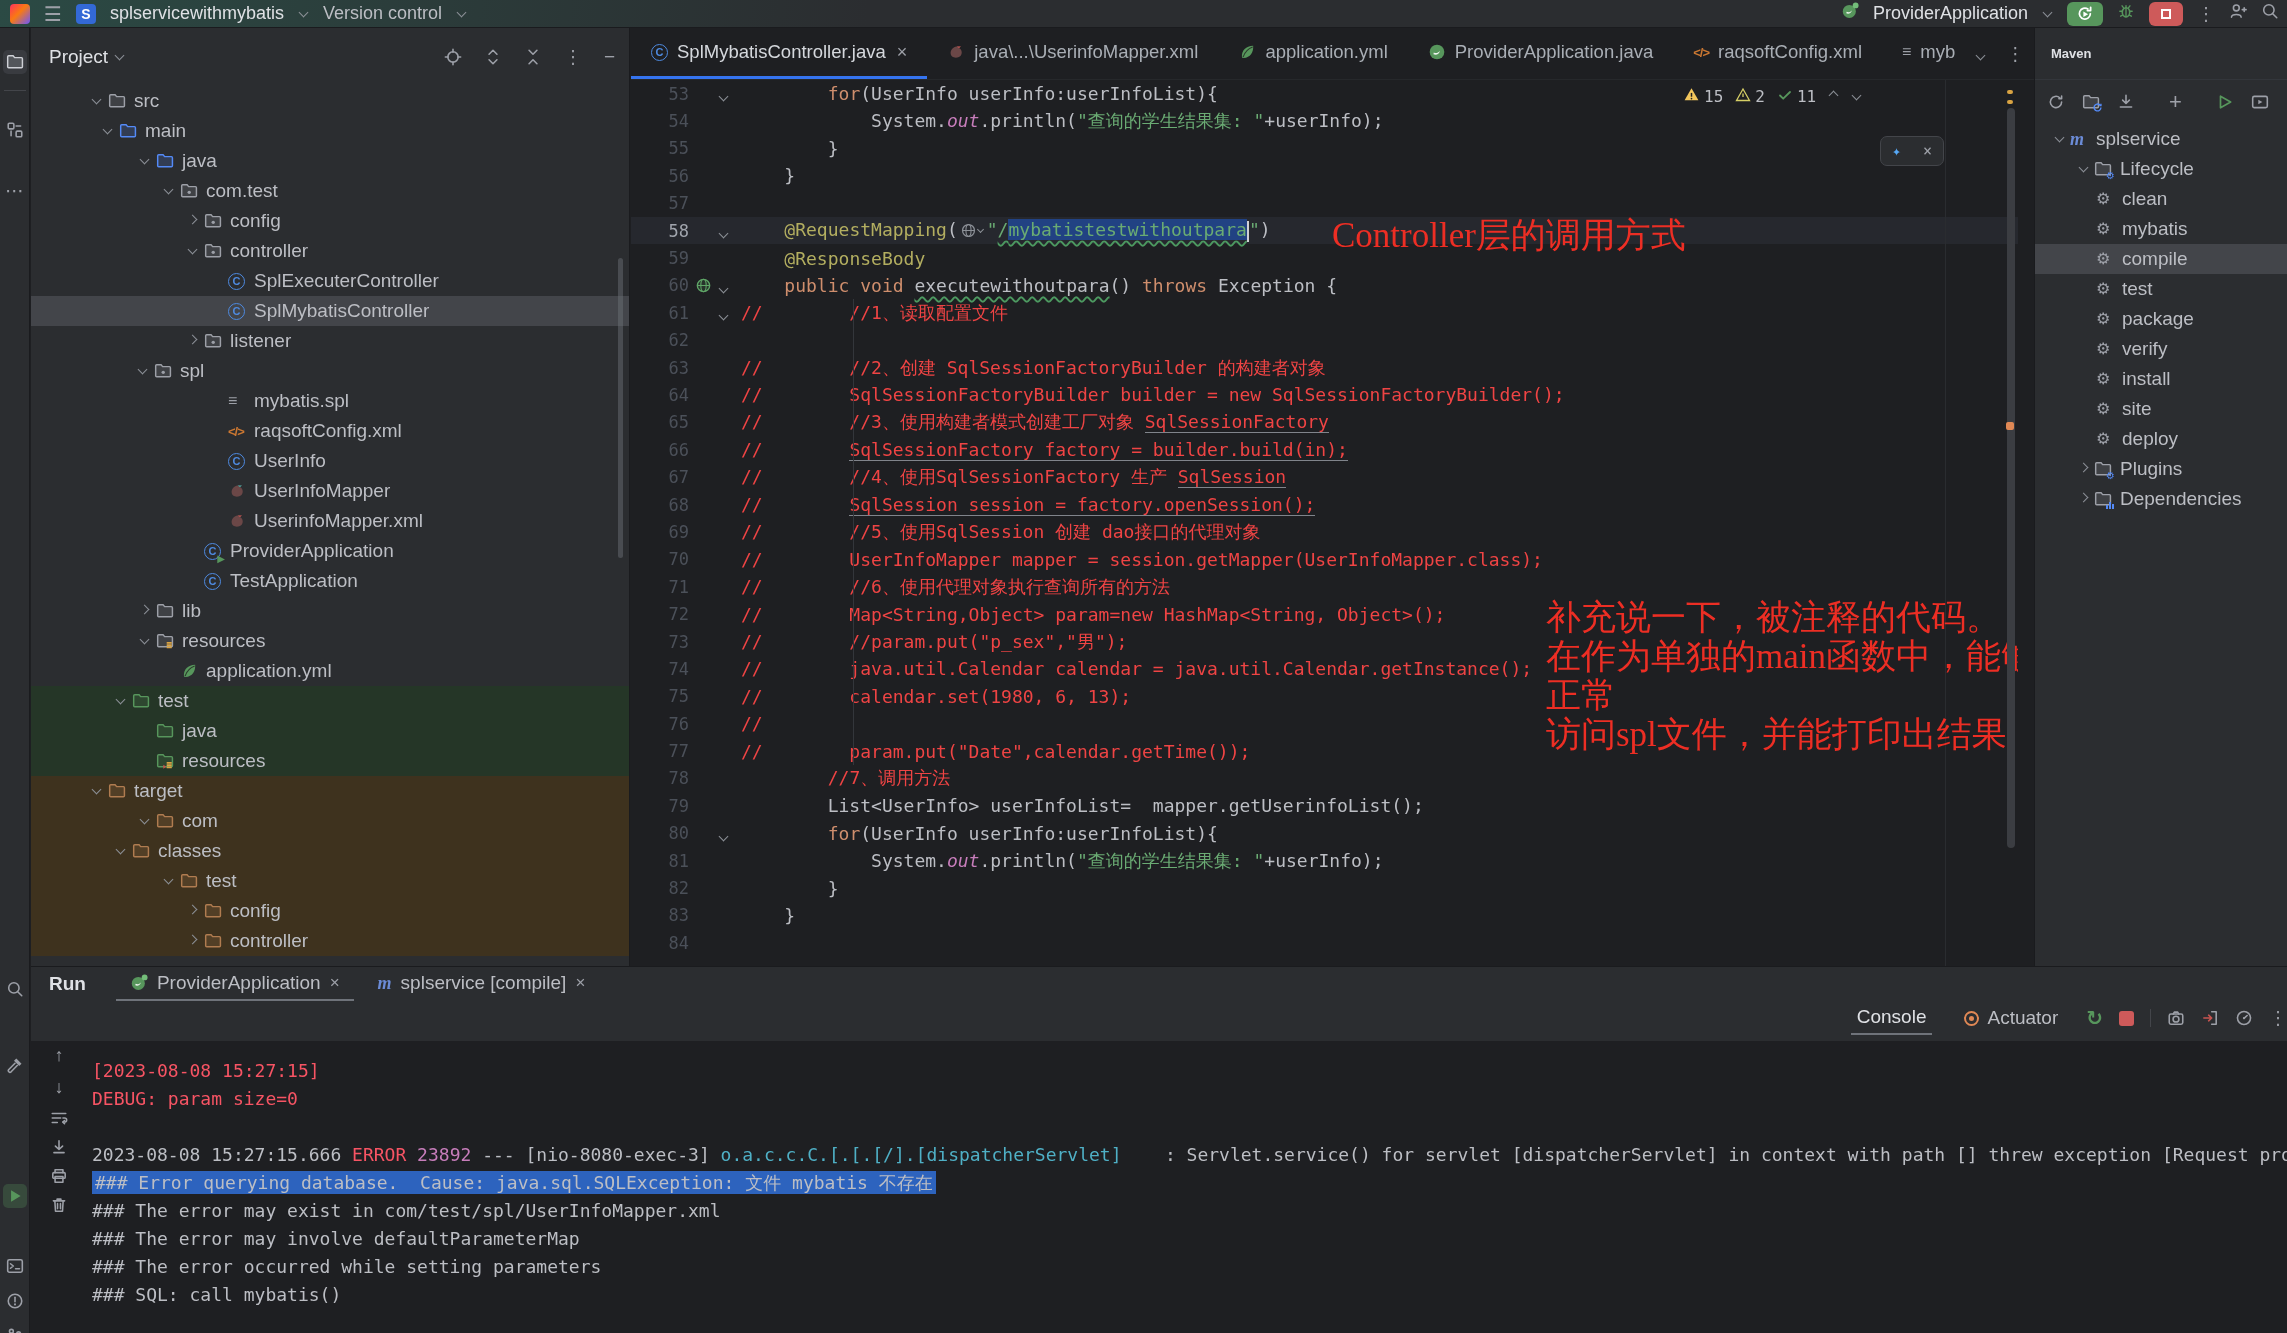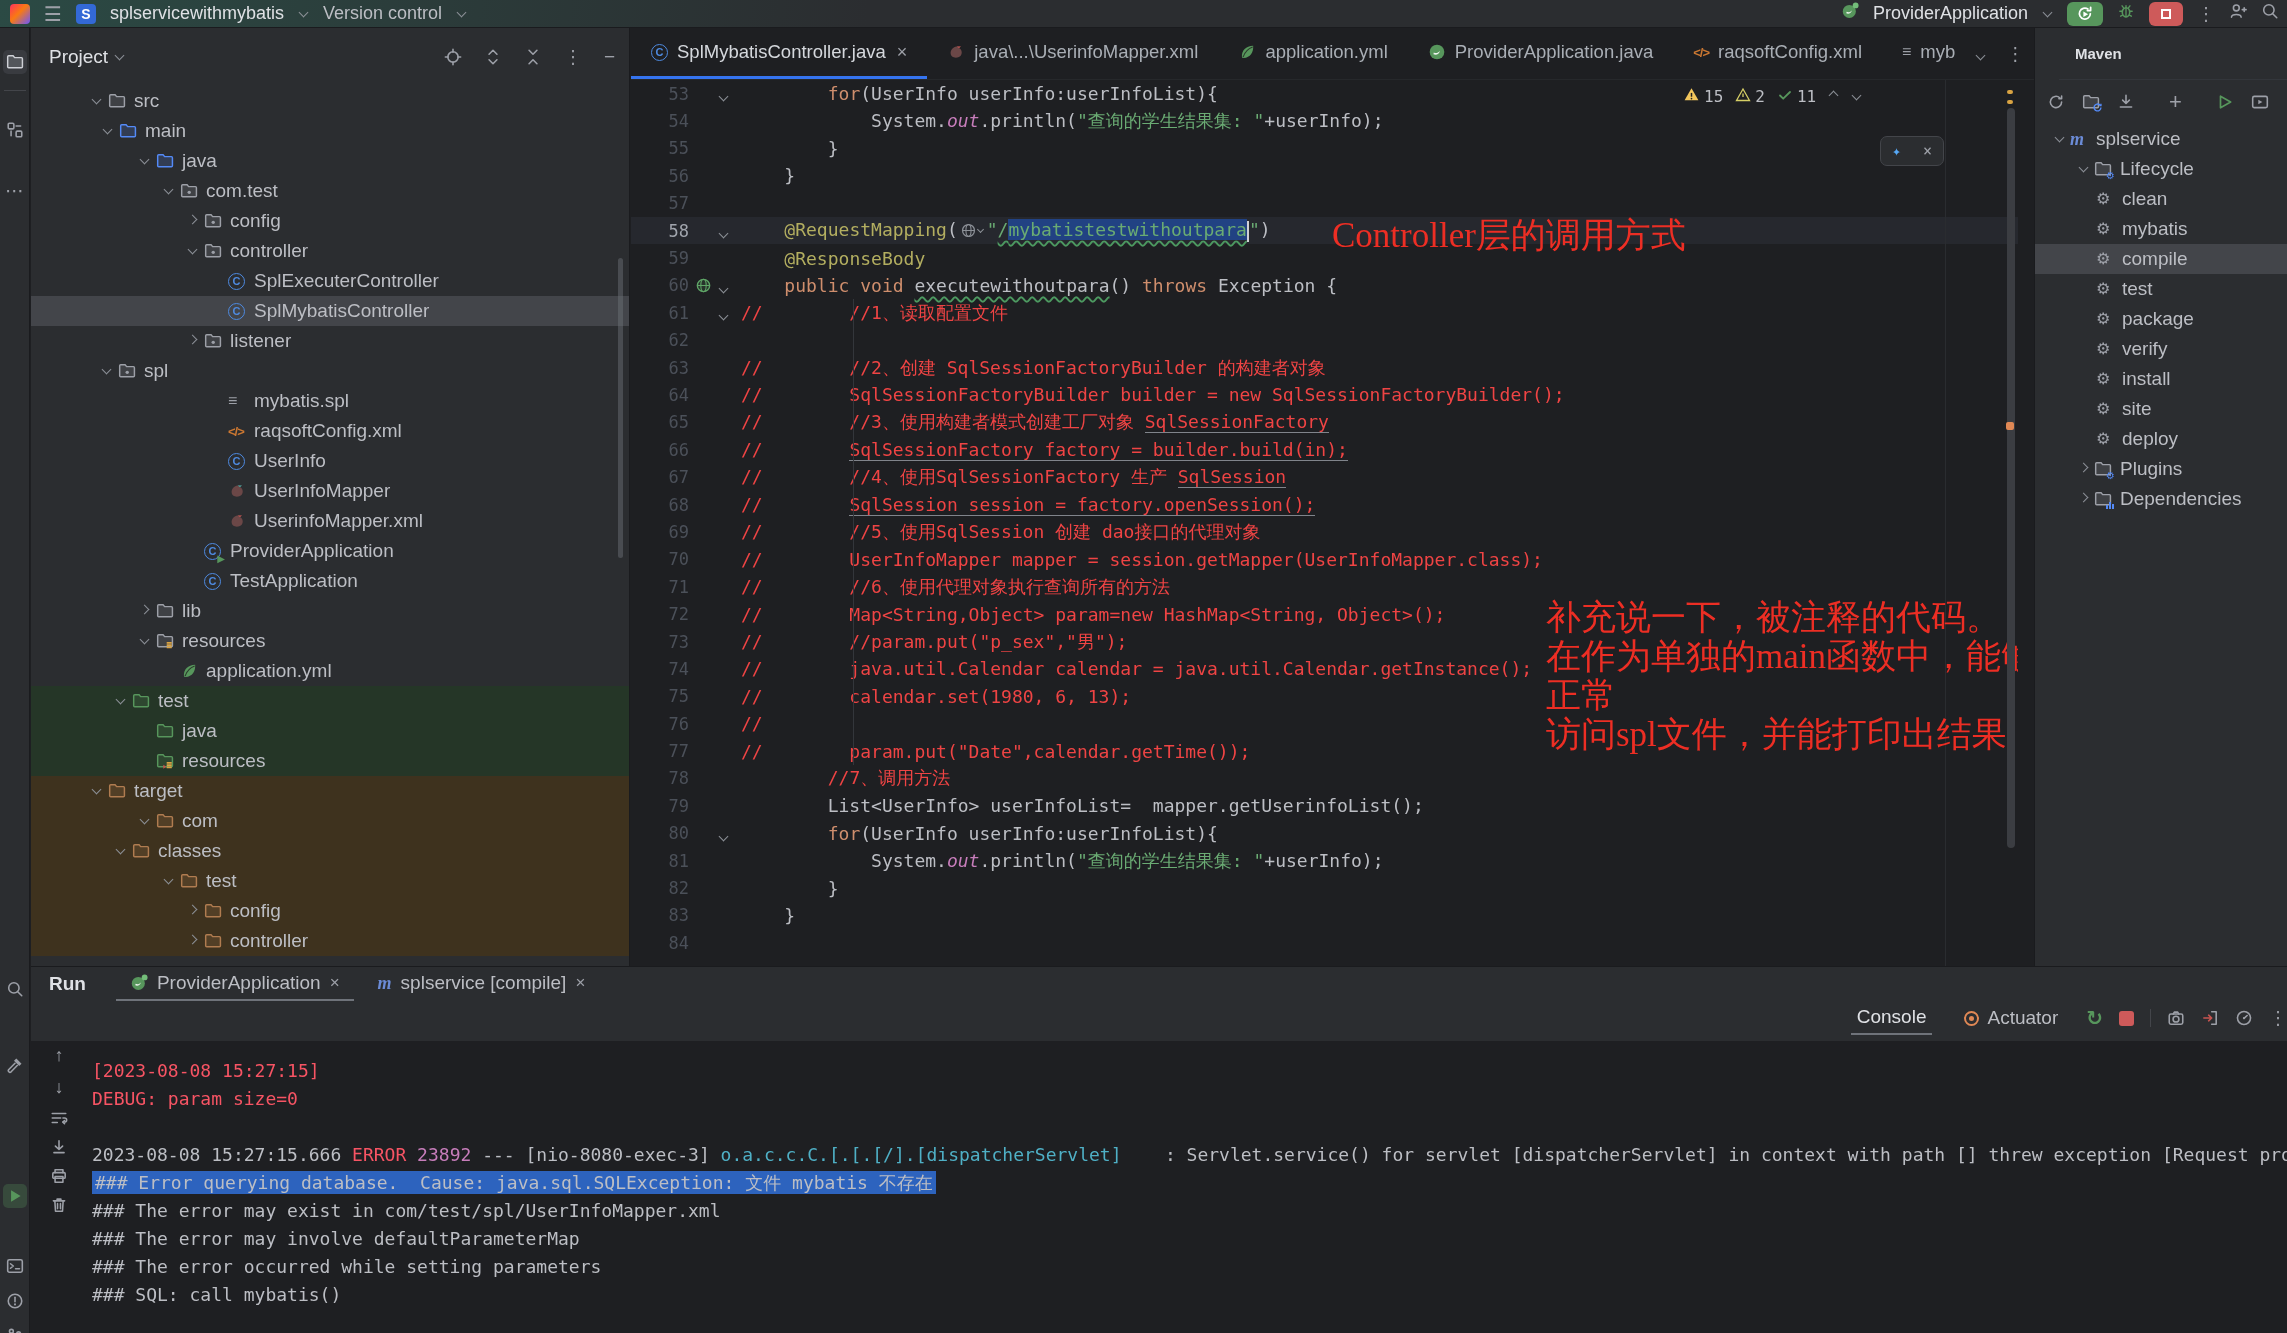--- a/index.html
+++ b/index.html
@@ -109,21 +109,21 @@
     border:1px solid #43454A; border-radius:7px; display:flex; align-items:center;
     justify-content:space-around; font-size:15px; }
   .sbmark { position:absolute; border-radius:2px; }
   .escroll { position:absolute; right:3px; width:8px; border-radius:4px; background:#3B3D42; }
 
   
   .vsep { position:absolute; left:2034px; top:28px; width:1px; height:938px; background:#1A1B1E; }
   .maven { position:absolute; left:2035px; top:28px; width:252px; height:938px;
     background:#2B2D30; overflow:hidden; }
   .mhead { height:52px; display:flex; align-items:center; padding-left:16px;
-    font-size:15px; font-weight:bold; color:#DFE1E5; border-bottom:1px solid #33363B;margin-left:24px; }
+    font-size:13px; font-weight:bold; color:#DFE1E5; border-bottom:1px solid #33363B; }
   .mtb { height:44px; display:flex; align-items:center; gap:17px; padding-left:12px; color:#9DA0A8; }
   .mtb .sep { width:1px; height:18px; background:#43454A; }
   .mrow { height:30px; display:flex; align-items:center; font-size:19px; white-space:nowrap; }
   .mrow.sel { background:#43454A; }
   .mrow .chvslot { width:22px; flex:none; display:flex; justify-content:center; }
   .mrow .tico { width:24px; flex:none; display:flex; align-items:center; }
   .mrow .tlabel { padding-left:2px; }
 
   
   .runpanel { position:absolute; left:31px; top:966px; width:2256px; height:367px;
@@ -380,21 +380,21 @@
             <span class="chv r"></span>
           </span>
           <span class="tico">
             <svg width="18" height="18" viewBox="0 0 16 16" fill="none">
               <path d="M1.5 3.4c0-.5.4-.9.9-.9h3.9l1.4 1.6h6c.5 0 .9.4.9.9v7.2c0 .5-.4.9-.9.9H2.4c-.5 0-.9-.4-.9-.9V3.4z" stroke="#9DA0A8" stroke-width="1.3" fill="#9DA0A8" fill-opacity=".18"></path>
               <circle cx="8.2" cy="9.2" r="1.5" fill="#9DA0A8"></circle>
             </svg>
           </span>
           <span class="tlabel">listener</span>
         </div>
-        <div class="trow " style="padding-left:63px">
+        <div class="trow " style="padding-left:99px">
           <span class="chvslot">
             <span class="chv "></span>
           </span>
           <span class="tico">
             <svg width="18" height="18" viewBox="0 0 16 16" fill="none">
               <path d="M1.5 3.4c0-.5.4-.9.9-.9h3.9l1.4 1.6h6c.5 0 .9.4.9.9v7.2c0 .5-.4.9-.9.9H2.4c-.5 0-.9-.4-.9-.9V3.4z" stroke="#9DA0A8" stroke-width="1.3" fill="#9DA0A8" fill-opacity=".18"></path>
               <circle cx="8.2" cy="9.2" r="1.5" fill="#9DA0A8"></circle>
             </svg>
           </span>
           <span class="tlabel">spl</span>

